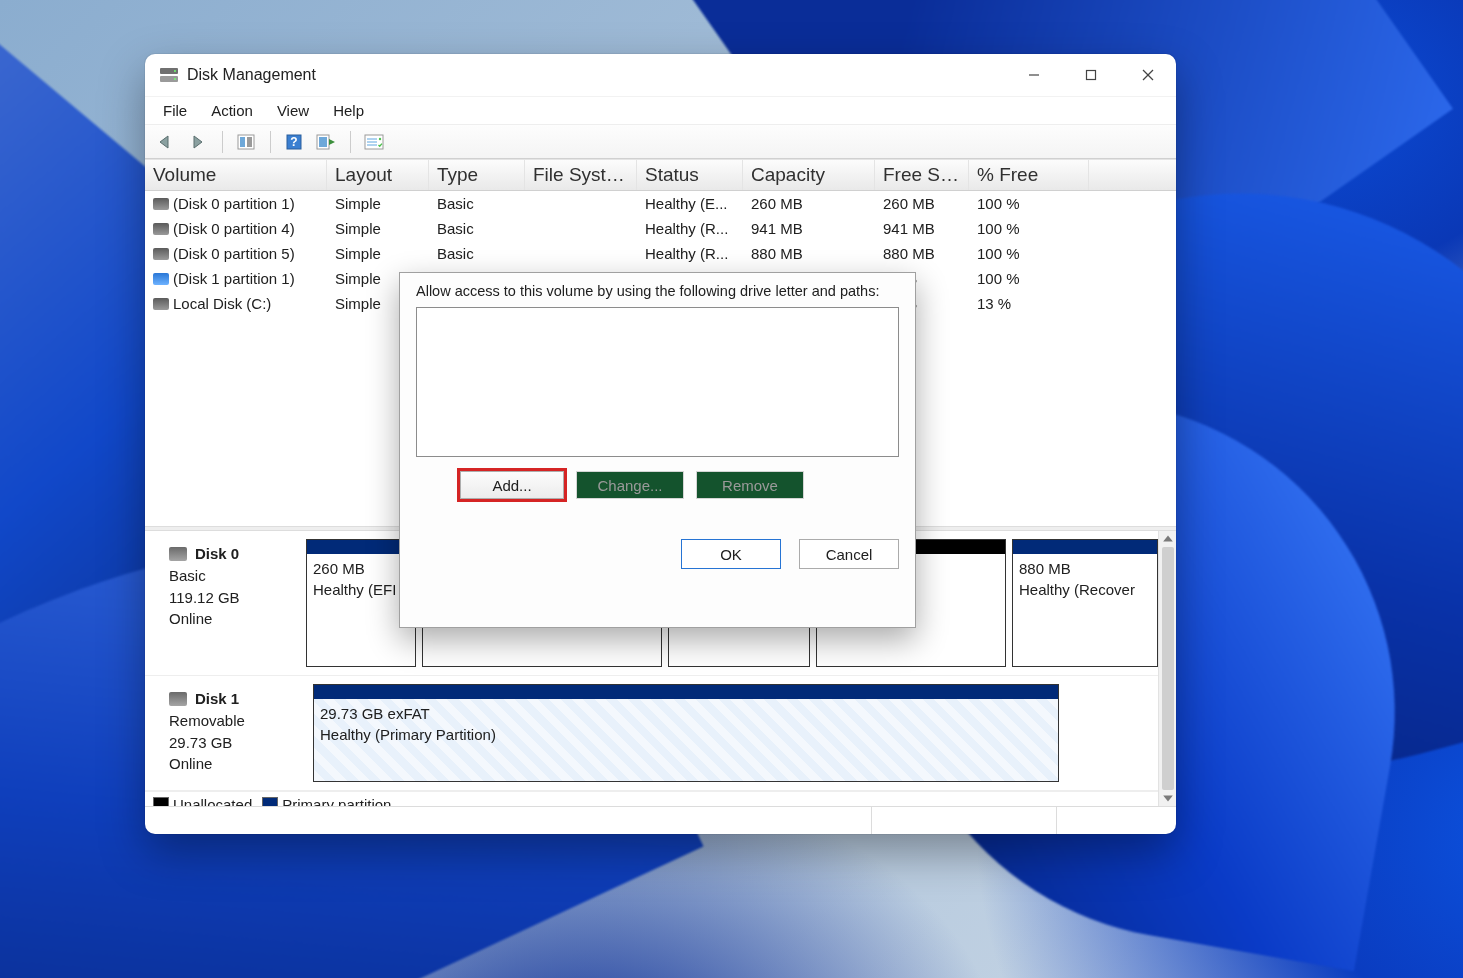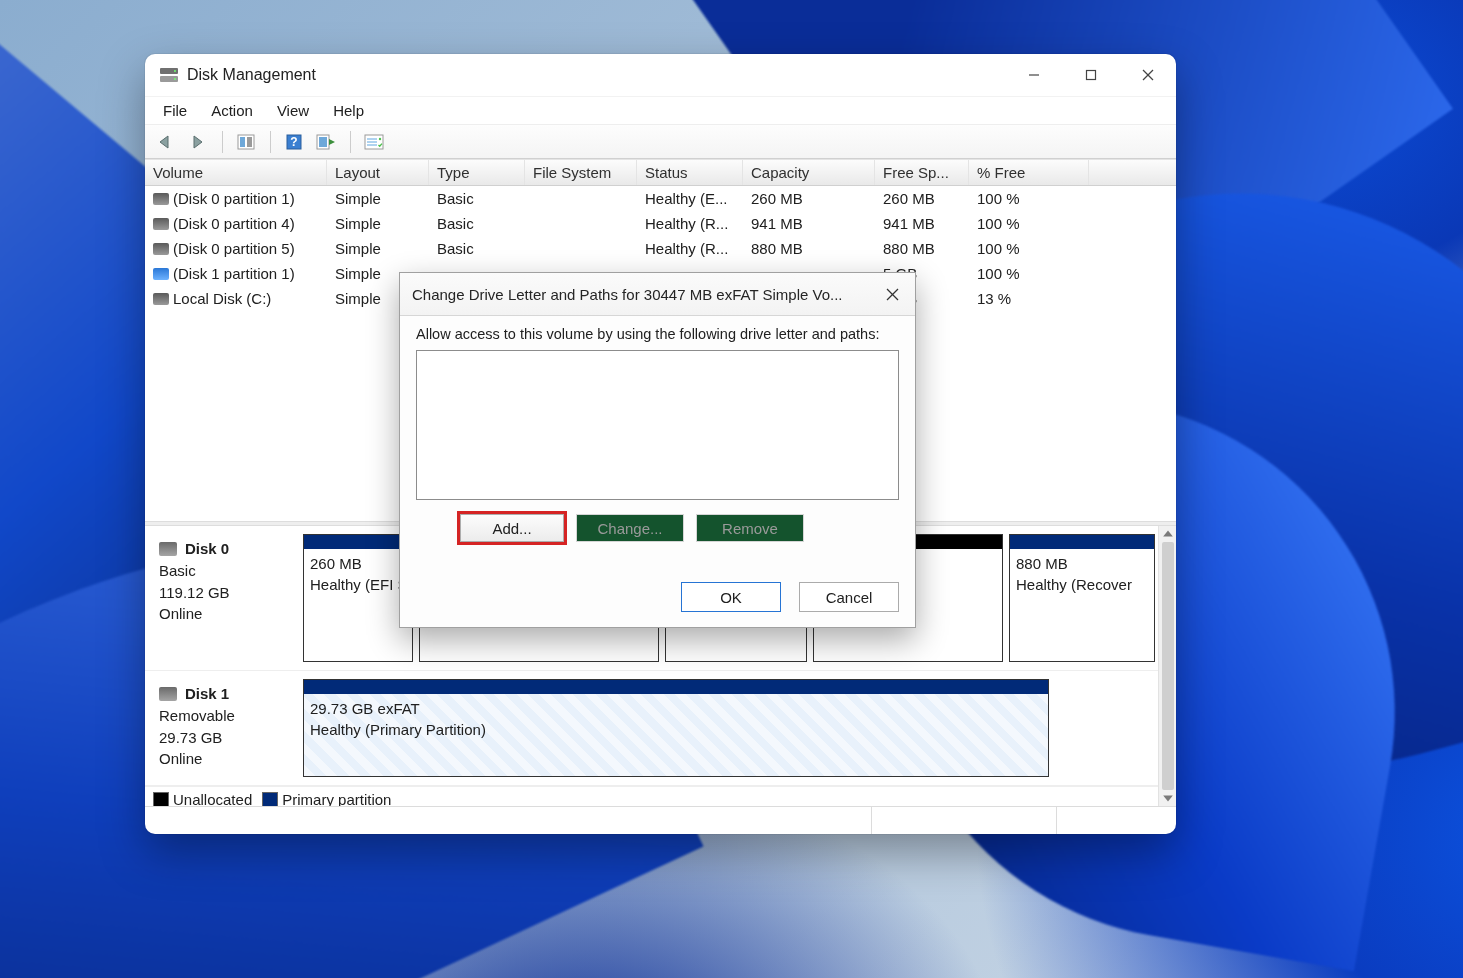--- a/index.html
+++ b/index.html
@@ -88,21 +88,21 @@
   .tool-sep {
     width:14px; height:26px; display:flex; align-items:center;
   }
   .tool-sep::before { content:""; display:block; width:1px; height:22px; background:#ccc; margin:auto; }
 
   
   .vol-header {
     display:flex; border-top:1px solid var(--grid-line);
     border-bottom:1px solid var(--win-border);
     background:linear-gradient(var(--header-grad-top),var(--header-grad-bot));
-    font-size:15px;
+    font-size:19px;
   }
   .vol-header .col, .row .cell {
     padding:4px 8px; border-right:1px solid var(--grid-line);
     overflow:hidden; text-overflow:ellipsis; white-space:nowrap;
   }
   .vol-header .col { color:#303030; }
   .col-volume  { width:182px; }
   .col-layout  { width:102px; }
   .col-type    { width: 96px; }
   .col-fs      { width:112px; }
@@ -125,21 +125,21 @@
   
   .disk-pane {
     flex:1; overflow:hidden; display:flex;
   }
   .disk-scroll { flex:1; overflow-y:hidden; display:flex; flex-direction:column; }
   .vscrollbar { width:18px; background:#f1f1f1; border-left:1px solid #e2e2e2; display:flex; flex-direction:column; align-items:center; padding:2px; gap:2px; }
   .vscrollbar .thumb { width:12px; flex:1; background:#cfcfcf; border-radius:2px; }
   .vscrollbar .arrow { width:12px; height:12px; }
 
   .disk-row {
-    display:flex; align-items:stretch; padding:8px 0 8px 10px; border-bottom:1px solid #eee; gap:6px;
+    display:flex; align-items:stretch; padding:8px 0 8px 20px; border-bottom:1px solid #eee; gap:6px;
   }
   .disk-label {
     width:142px; padding:4px 8px 4px 4px; font-size:15px; line-height:1.45;
   }
   .disk-label .name { font-weight:700; margin-left:8px; }
   .disk-label .glyph { display:inline-block; width:18px; height:14px; position:relative; top:2px;
     background:linear-gradient(#6a6a6a,#a5a5a5); border-radius:2px; }
   .disk-map { flex:1; display:flex; gap:6px; }
 
   .partition {
@@ -431,29 +431,20 @@
   </div>
 
   <div class="statusbar">
     <div style="flex:1"></div>
     <div class="seg" style="width:185px"></div>
     <div class="seg" style="width:120px"></div>
   </div>
 </div>
 
 <div class="dialog">
-  <div class="dlg-titlebar">
-    <div class="dlg-title">Change Drive Letter and Paths for 30447 MB exFAT Simple Vo...</div>
-    <div class="dlg-close">
-      <svg width="13" height="13">
-          <line x1="1" y1="1" x2="12" y2="12" stroke="#333" stroke-width="1.3"></line>
-          <line x1="12" y1="1" x2="1" y2="12" stroke="#333" stroke-width="1.3"></line>
-        </svg>
-    </div>
-  </div>
   <div class="dlg-body">
     <div class="hint">Allow access to this volume by using the following drive letter and paths:</div>
     <div class="paths-box"></div>
     <div class="btn-row">
       <div class="dlg-btn add">Add...</div>
       <div class="dlg-btn disabled">Change...</div>
       <div class="dlg-btn disabled">Remove</div>
     </div>
     <div class="footer-btns">
       <div class="foot-btn">OK</div>

